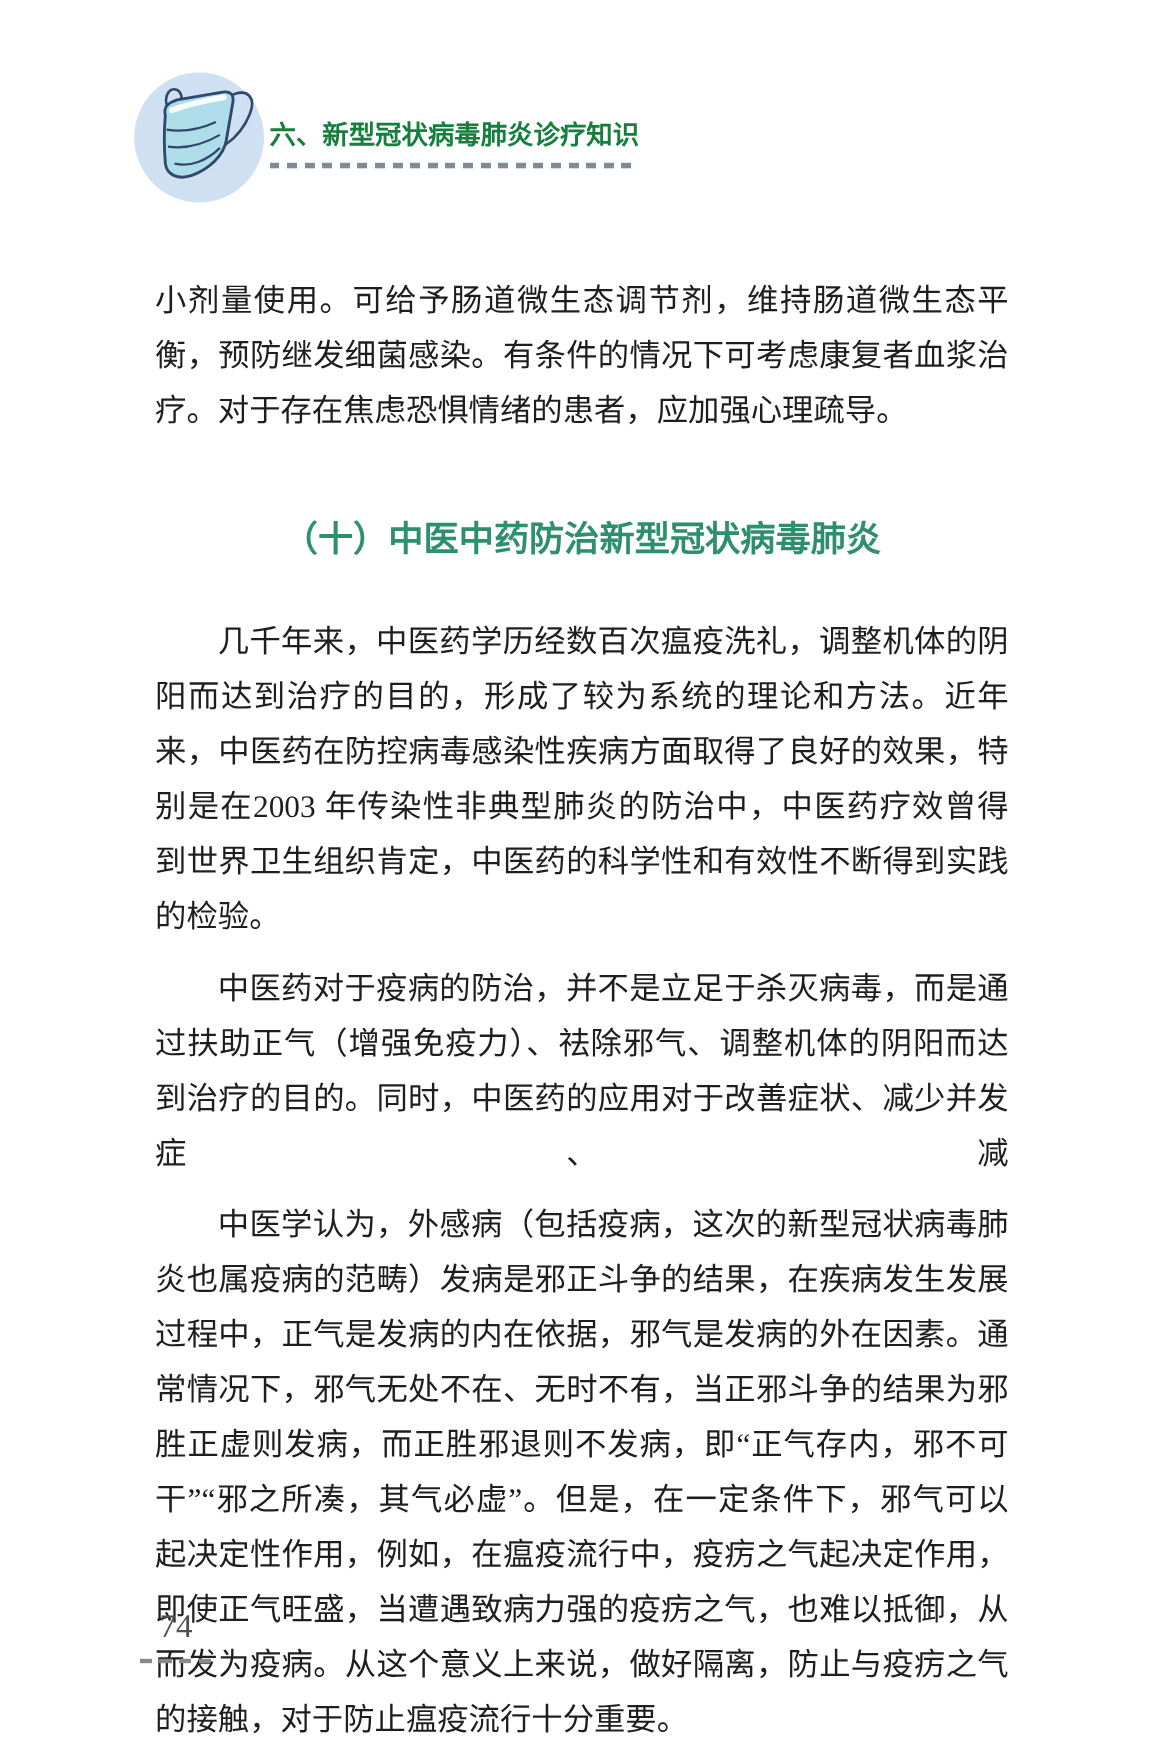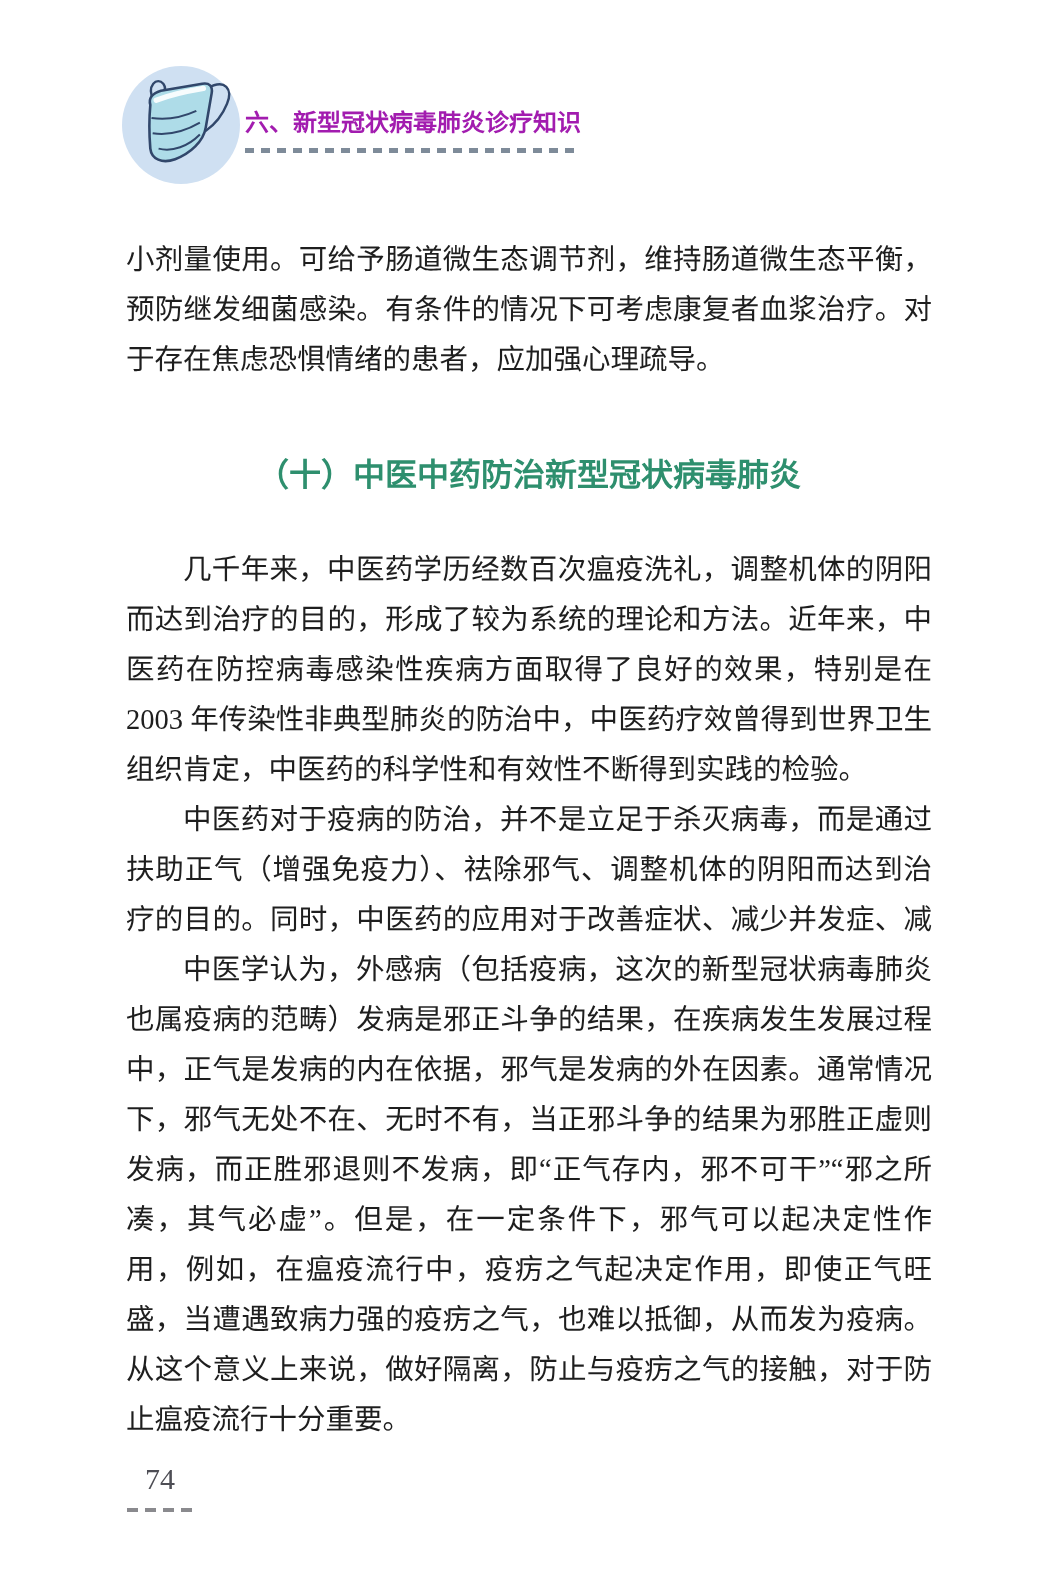--- a/index.html
+++ b/index.html
@@ -29,21 +29,21 @@
   .icon-circle svg { width: 100%; height: 100%; display: block; }
 
   .chapter-title {
     position: absolute;
     left: 245px;
     top: 103px;
     width: 400px;
     font-size: 24px;
     font-weight: bold;
     letter-spacing: 0px;
-    color: #a21caf;
+    color: #15803d;
     white-space: nowrap;
   }
   .header-dashes {
     position: absolute;
     left: 245px;
     top: 148px;
     width: 333px;
     height: 5px;
     background: repeating-linear-gradient(to right, #7e8b99 0 9px, transparent 9px 16px);
   }
@@ -52,21 +52,21 @@
   .content {
     position: absolute;
     left: 126px;
     top: 235px;
     width: 806px;
     color: #1e1e1e;
     font-size: 28.5px;
     line-height: 50px;
     text-align: justify;
   }
-  .content p { margin: 0; }
+  .content p { margin: 15px; }
   .content p.indent { text-indent: 2em; }
   .content p.cut { text-align-last: justify; }
 
   .section-heading {
     margin: 60px 0 40px 0;
     font-size: 32px;
     line-height: 60px;
     font-weight: bold;
     text-align: center;
     color: #2e8f6e;

